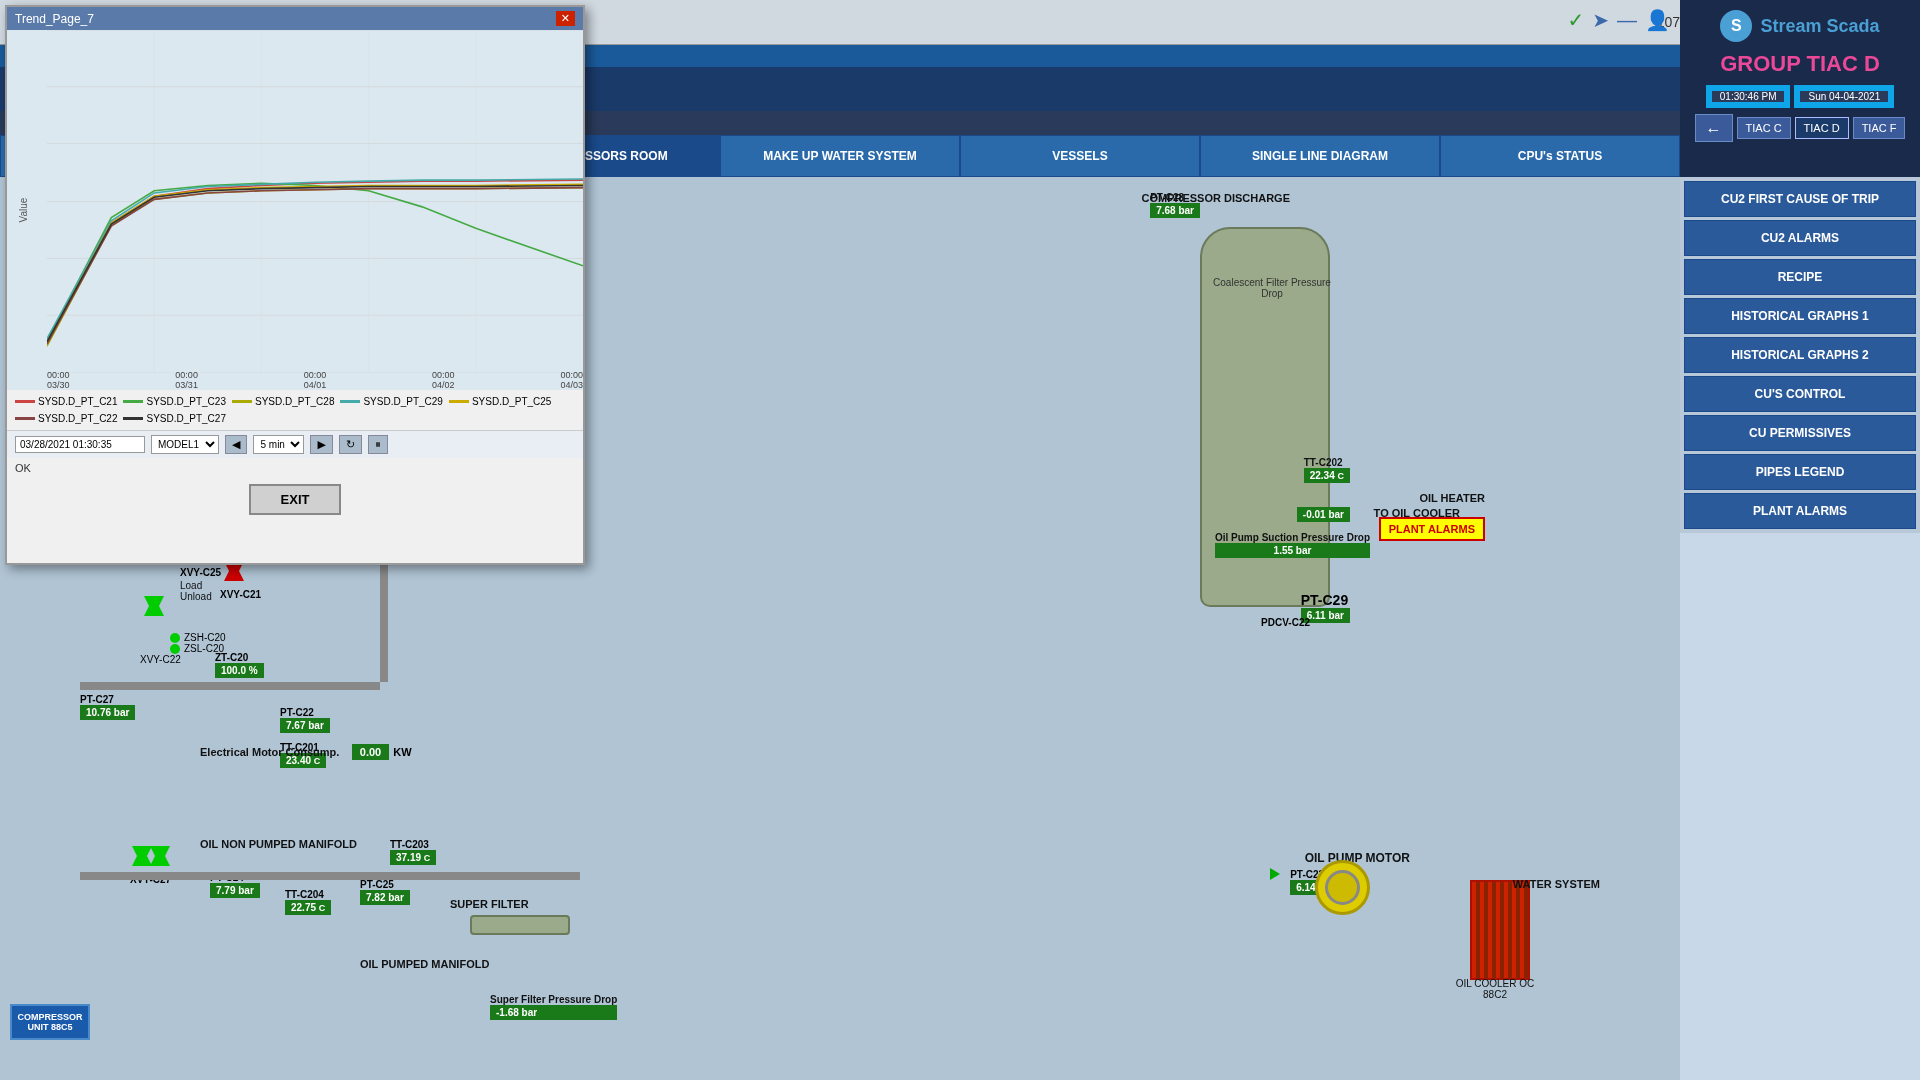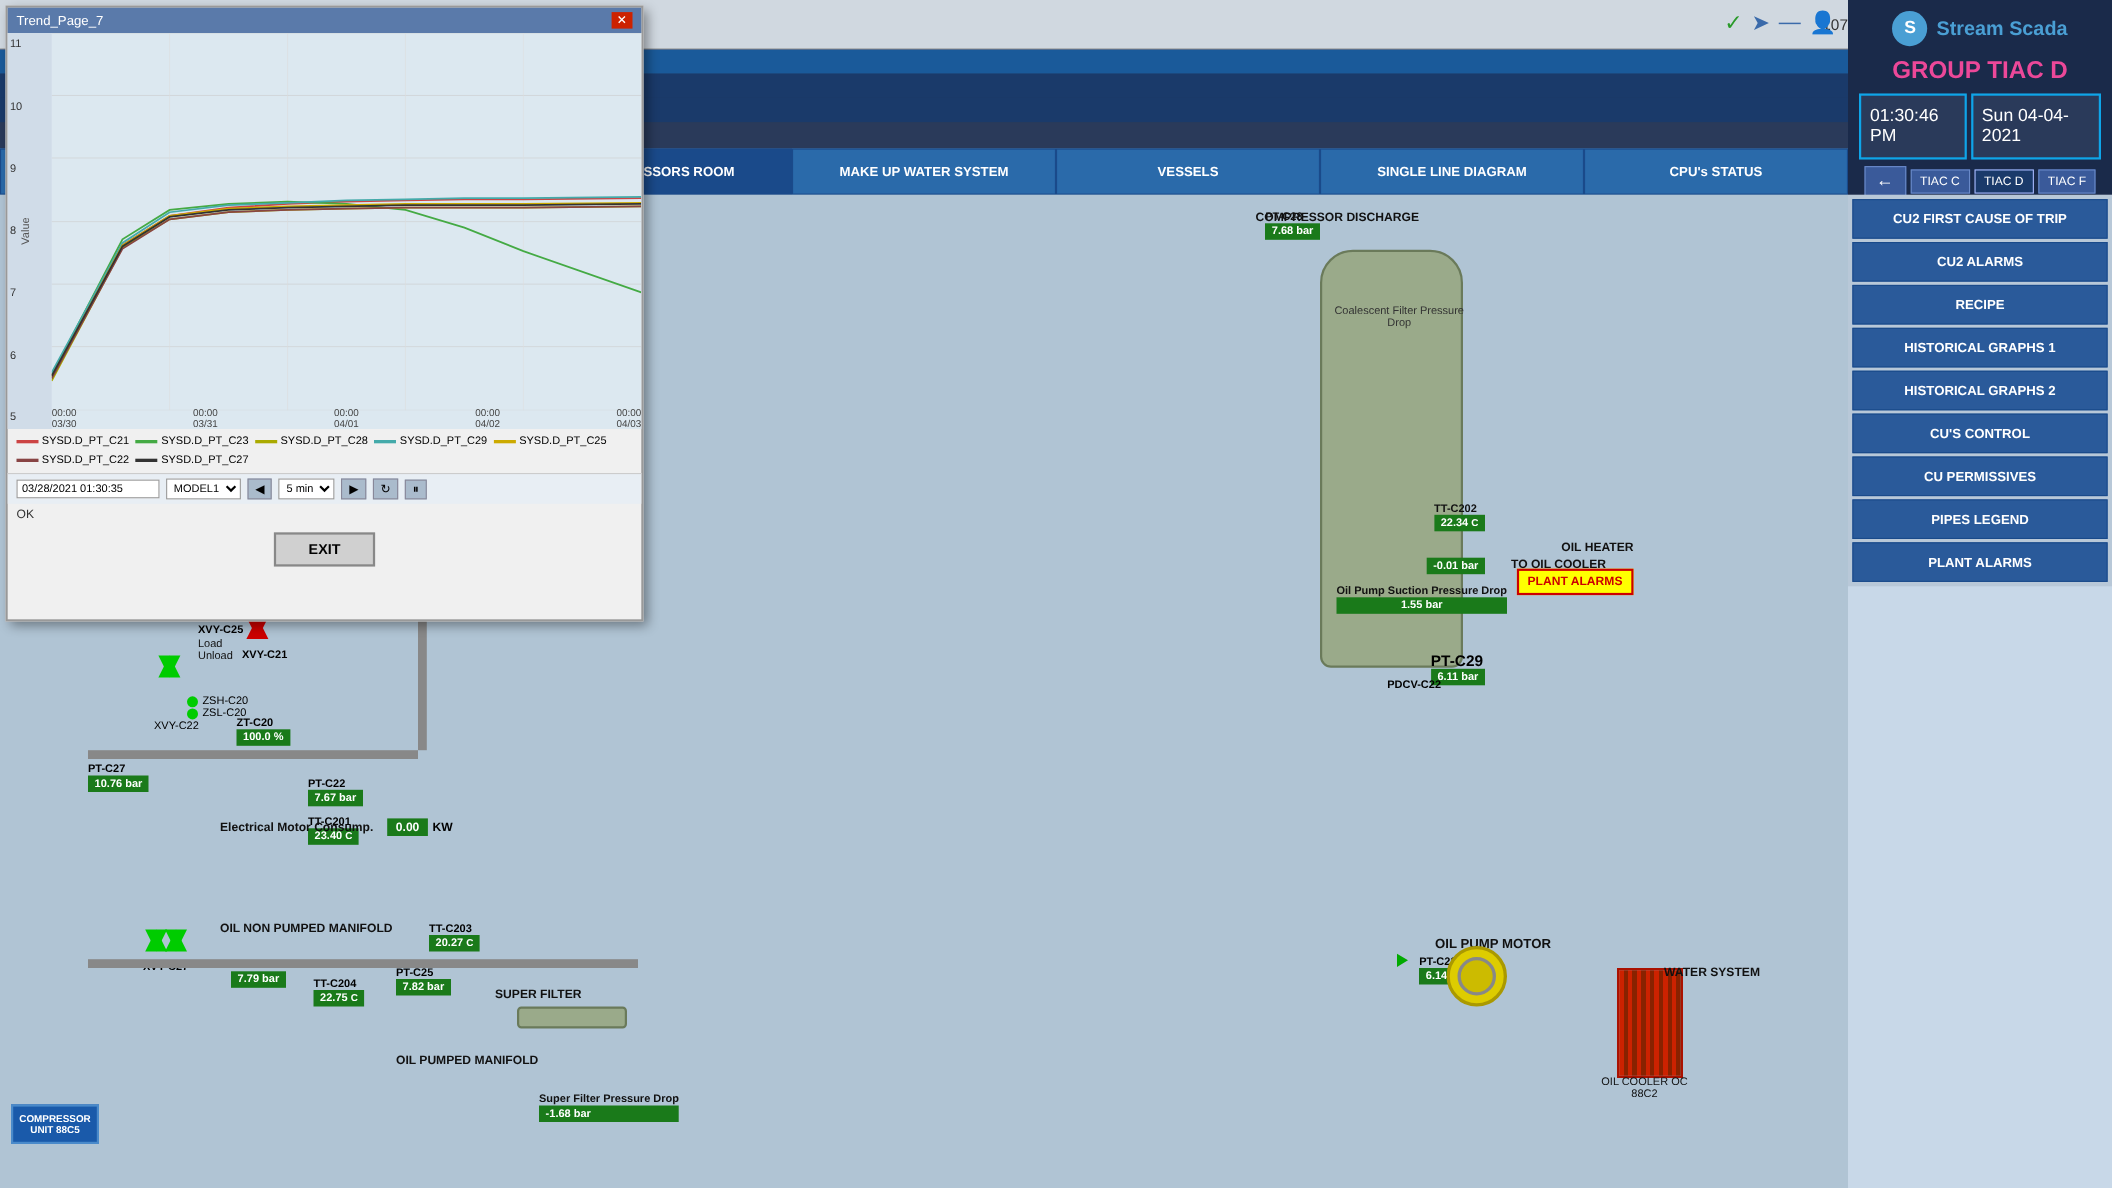--- a/index.html
+++ b/index.html
@@ -64,23 +64,23 @@
       margin-top: 4px;
     }
     .datetime-row {
       display: flex;
       gap: 4px;
       margin-top: 8px;
     }
     .datetime-box {
       background: #2a3a5a;
       color: white;
-      font-size: 16px;
-      padding: 10px 8px;
-      border: 2px solid #0ea5e9;
+      font-size: 10px;
+      padding: 0 8px;
+      border: 6px solid #0ea5e9;
     }
     .nav-arrows {
       display: flex;
       align-items: center;
       gap: 4px;
       margin-top: 6px;
     }
     .nav-arrow-btn {
       background: #3a5a9a;
       color: white;
@@ -624,21 +624,21 @@
   <div style="position:absolute;bottom:60px;left:490px;">
     <div style="font-size:10px;font-weight:bold;color:#111;">Super Filter Pressure Drop</div>
     <div style="background:#1a7a1a;color:white;font-size:10px;padding:2px 6px;font-weight:bold;">
       <span>-1.68</span> <span>bar</span>
     </div>
   </div>
 
   <div style="position:absolute;bottom:215px;left:390px;">
     <div style="font-size:10px;font-weight:bold;">TT-C203</div>
     <div style="background:#1a7a1a;color:white;font-size:10px;padding:2px 6px;font-weight:bold;">
-      <span>20.27</span> <span style="font-size:9px;">C</span>
+      <span>37.19</span> <span style="font-size:9px;">C</span>
     </div>
   </div>
 
   <div style="position:absolute;top:355px;right:310px;">
     <div style="font-size:10px;font-weight:bold;color:#111;text-align:center;">Oil Pump Suction Pressure Drop</div>
     <div style="background:#1a7a1a;color:white;font-size:10px;padding:2px 6px;font-weight:bold;text-align:center;">
       <span>1.55</span> <span>bar</span>
     </div>
   </div>
 
@@ -720,29 +720,20 @@
   <div class="panel-btn">PLANT ALARMS</div>
 </div>
 
 <div class="trend-window">
   <div class="trend-titlebar">
     <span>Trend_Page_7</span>
     <button class="trend-close">✕</button>
   </div>
   <div class="trend-chart-area">
 
-    <div class="trend-yaxis">
-      <span>11</span>
-      <span>10</span>
-      <span>9</span>
-      <span>8</span>
-      <span>7</span>
-      <span>6</span>
-      <span>5</span>
-    </div>
 
     <div style="position:absolute;left:4px;top:50%;transform:translateY(-50%) rotate(-90deg);font-size:10px;color:#555;transform-origin:center center;">Value</div>
 
     <svg class="trend-chart" viewBox="0 0 500 320" preserveAspectRatio="none">
 
       <line x1="0" y1="0" x2="500" y2="0" stroke="#ccc" stroke-width="0.5"></line>
       <line x1="0" y1="53" x2="500" y2="53" stroke="#ccc" stroke-width="0.5"></line>
       <line x1="0" y1="106" x2="500" y2="106" stroke="#ccc" stroke-width="0.5"></line>
       <line x1="0" y1="160" x2="500" y2="160" stroke="#ccc" stroke-width="0.5"></line>
       <line x1="0" y1="213" x2="500" y2="213" stroke="#ccc" stroke-width="0.5"></line>

